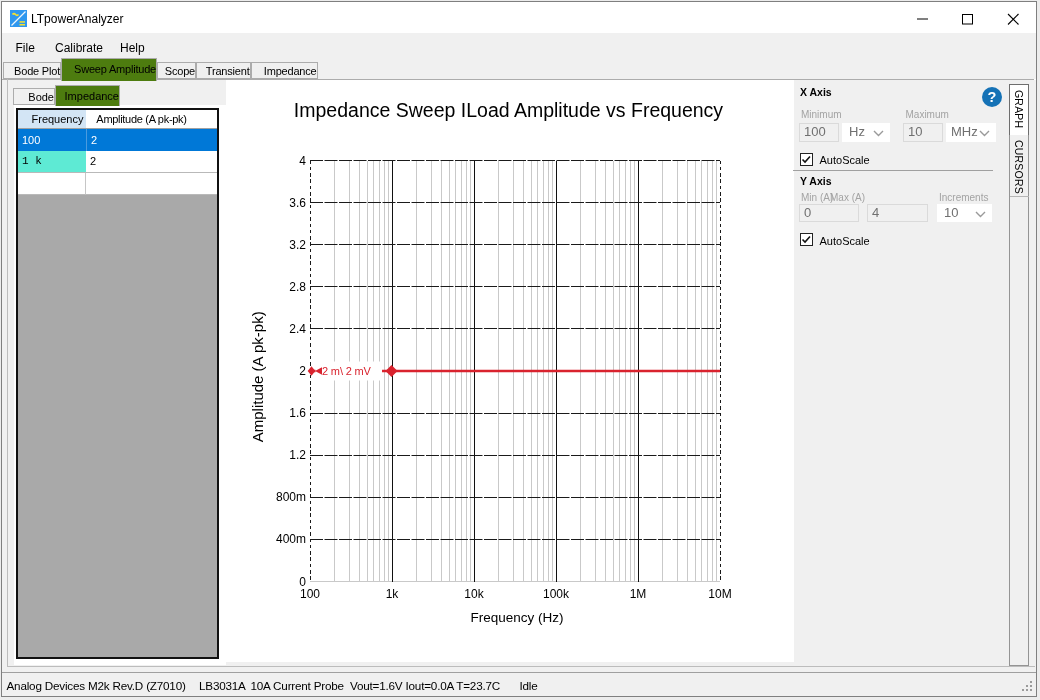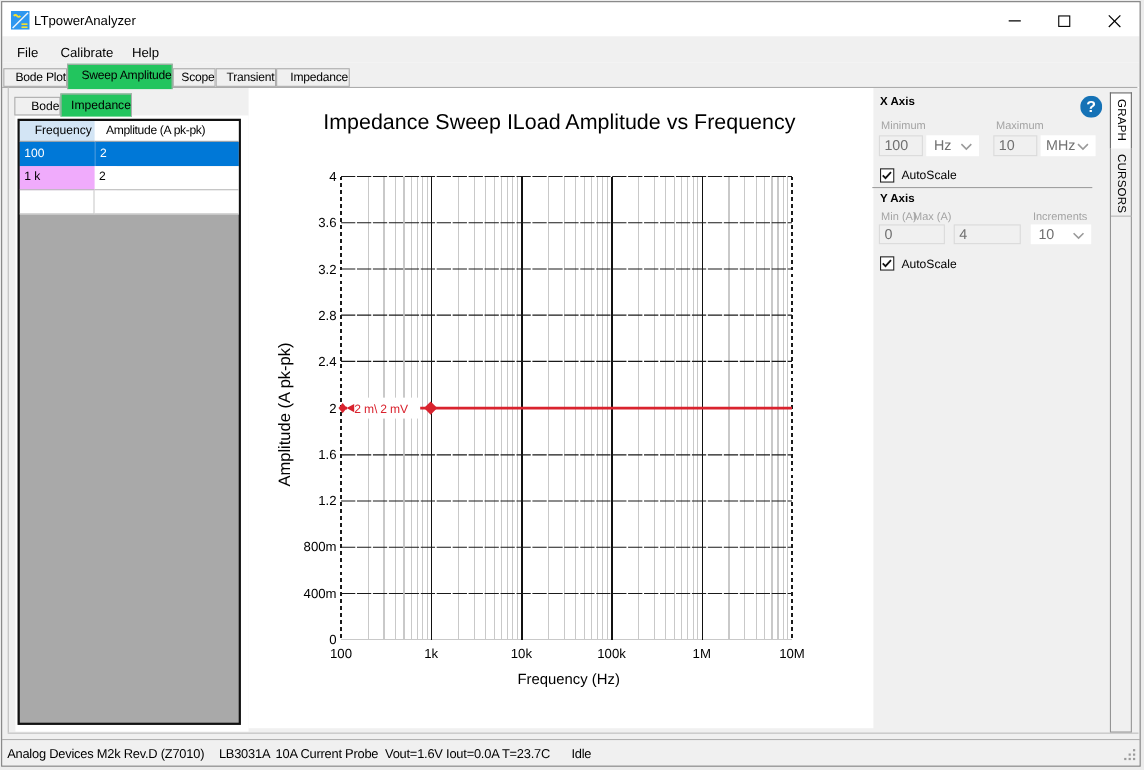--- a/index.html
+++ b/index.html
@@ -6,21 +6,21 @@
   body{width:1040px;height:700px;font-family:"Liberation Sans",sans-serif;position:relative;overflow:hidden;background:#ececec;}
   .abs{position:absolute;}
   #inner{position:absolute;left:2px;top:2px;width:1034px;height:694px;background:#fff;}
   #frame{position:absolute;left:1px;top:1px;width:1036px;height:696px;border:1px solid #7f7f7f;box-sizing:border-box;z-index:50;pointer-events:none;}
   #titletext{position:absolute;left:31px;top:13px;font-size:12px;line-height:12px;color:#000;}
   #menubar{position:absolute;left:2px;top:33px;width:1034px;height:24px;background:#f0f0f0;}
   .menuitem{position:absolute;top:8.5px;font-size:12px;line-height:12px;color:#000;}
   #tabstrip{position:absolute;left:2px;top:57px;width:1034px;height:22px;background:#f0f0f0;}
   #strip-line{position:absolute;left:2px;top:79px;width:1032px;height:1px;background:#acacac;}
   .tab{position:absolute;box-sizing:border-box;border:1px solid #acacac;background:#f0f0f0;font-size:11px;letter-spacing:-0.2px;color:#000;text-align:right;}
-  .seltab{background:#22c55e;border-bottom:none;z-index:2;}
+  .seltab{background:#4d7c0f;border-bottom:none;z-index:2;}
   #content{position:absolute;left:2px;top:80px;width:1034px;height:592px;background:#f0f0f0;}
   #chartbg{position:absolute;left:226px;top:80px;width:568px;height:582px;background:#fff;}
   #subpage{position:absolute;left:14px;top:105px;width:212px;height:560px;background:#fff;}
   #grid{position:absolute;left:16px;top:108px;width:203px;height:551px;box-sizing:border-box;border:2px solid #111;background:#a9a9a9;}
   .cell{position:absolute;box-sizing:border-box;font-size:11px;color:#000;overflow:hidden;line-height:11px;}
   .rp-label{position:absolute;font-size:10px;line-height:10px;color:#a3a3a3;}
   .rp-bold{position:absolute;font-size:10.5px;line-height:11px;font-weight:bold;color:#000;}
   .rp-box{position:absolute;box-sizing:border-box;border:1px solid #dadada;background:#f0f0f0;font-size:13px;line-height:16px;color:#707070;padding-left:4px;}
   .rp-combo{position:absolute;box-sizing:border-box;background:#ffffff;font-size:13px;line-height:17px;color:#707070;padding-left:7px;}
   .chk{position:absolute;width:13px;height:13px;box-sizing:border-box;border:1px solid #222;background:#fff;}
@@ -70,21 +70,21 @@
 <div class="abs" style="left:7px;top:666px;width:1028px;height:1px;background:#bcbcbc;"></div>
 <div class="tab" style="left:13px;top:87.5px;width:42px;height:17.5px;line-height:17px;letter-spacing:0;">Bode</div>
 <div class="tab seltab" style="left:55px;top:84.5px;width:65px;height:21.5px;line-height:20px;letter-spacing:0;">Impedance</div>
 
 <div id="grid">
   <div class="cell" style="left:0;top:0;width:80px;height:19px;background:#d3e5f5;border-right:1px solid #a0a0a0;border-bottom:1px solid #a0a0a0;text-align:center;line-height:19px;">Frequency</div>
   <div class="cell" style="left:68px;top:0;width:131px;height:19px;background:#fff;border-bottom:1px solid #a0a0a0;text-align:center;line-height:19px;letter-spacing:-0.3px;padding-right:20px;">Amplitude (A pk-pk)</div>
   <div class="cell" style="left:0;top:19px;width:199px;height:22px;background:#0078d7;"></div>
   <div class="cell" style="left:0;top:19px;width:68px;height:22px;color:#fff;line-height:22px;padding-left:4px;">100</div>
   <div class="cell" style="left:68px;top:19px;width:131px;height:22px;color:#fff;line-height:22px;border-left:1px solid #4a9bdf;padding-left:4px;">2</div>
-  <div class="cell" style="left:0;top:41px;width:88px;height:22px;background:#f0abfc;border-right:1px solid #c6c6c6;border-bottom:1px solid #b9b9b9;line-height:21px;padding-left:4px;">1 k</div>
+  <div class="cell" style="left:0;top:41px;width:88px;height:22px;background:#5eead4;border-right:1px solid #c6c6c6;border-bottom:1px solid #b9b9b9;line-height:21px;padding-left:4px;font-family:Liberation Mono, monospace;">1 k</div>
   <div class="cell" style="left:68px;top:41px;width:131px;height:22px;background:#fff;border-bottom:1px solid #b9b9b9;line-height:21px;padding-left:4px;">2</div>
   <div class="cell" style="left:0;top:63px;width:68px;height:22px;background:#fff;border-right:1px solid #c6c6c6;border-bottom:1px solid #b9b9b9;"></div>
   <div class="cell" style="left:68px;top:63px;width:131px;height:22px;background:#fff;border-bottom:1px solid #b9b9b9;"></div>
 </div>
 
 <svg id="chart" class="abs" style="left:0;top:0;z-index:3;" width="1040" height="700">
     <line x1="334.68445964444646" y1="160.5" x2="334.68445964444646" y2="581.5" stroke="#c9c9c9" stroke-width="1" shape-rendering="crispEdges"></line>
     <line x1="349.12394288701233" y1="160.5" x2="349.12394288701233" y2="581.5" stroke="#c9c9c9" stroke-width="1" shape-rendering="crispEdges"></line>
     <line x1="359.3689192888929" y1="160.5" x2="359.3689192888929" y2="581.5" stroke="#c9c9c9" stroke-width="1" shape-rendering="crispEdges"></line>
     <line x1="367.31554035555354" y1="160.5" x2="367.31554035555354" y2="581.5" stroke="#c9c9c9" stroke-width="1" shape-rendering="crispEdges"></line>

